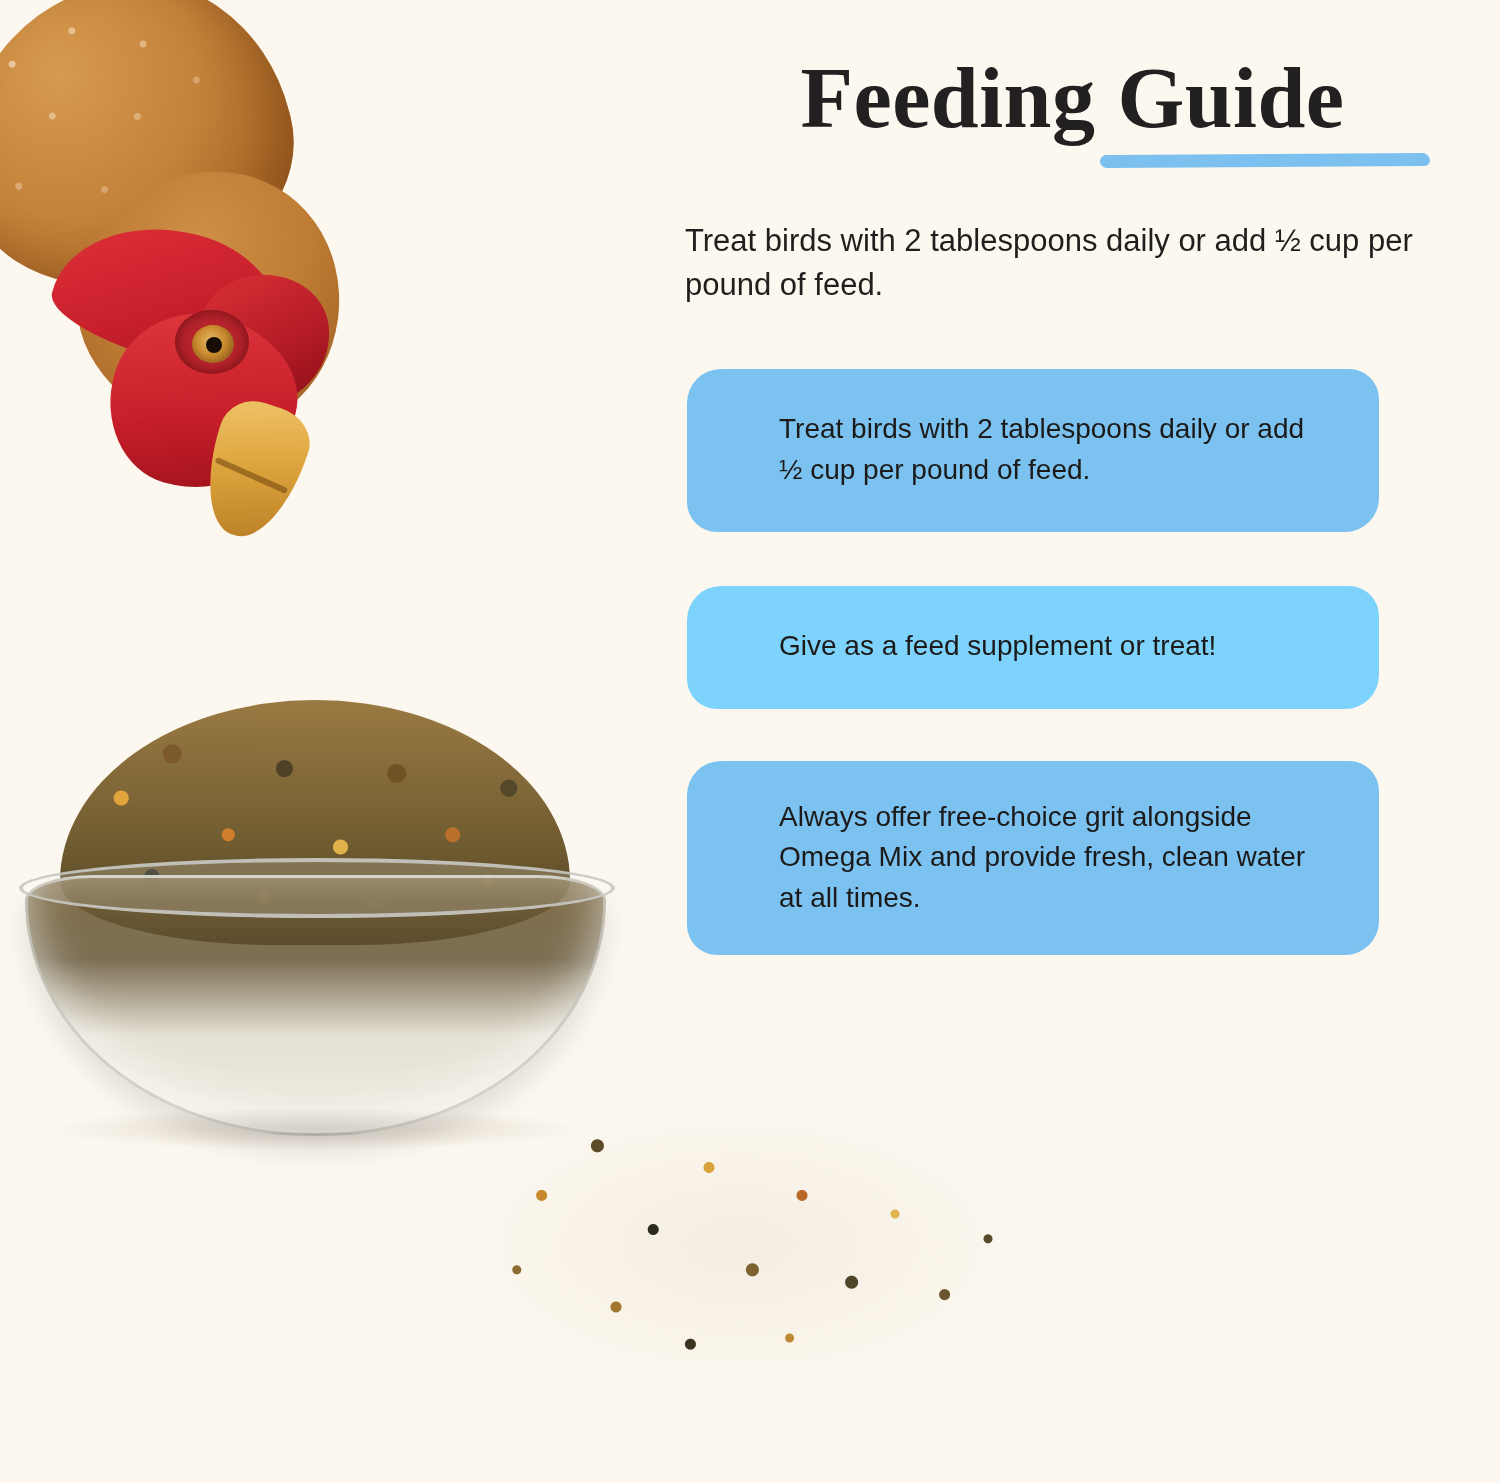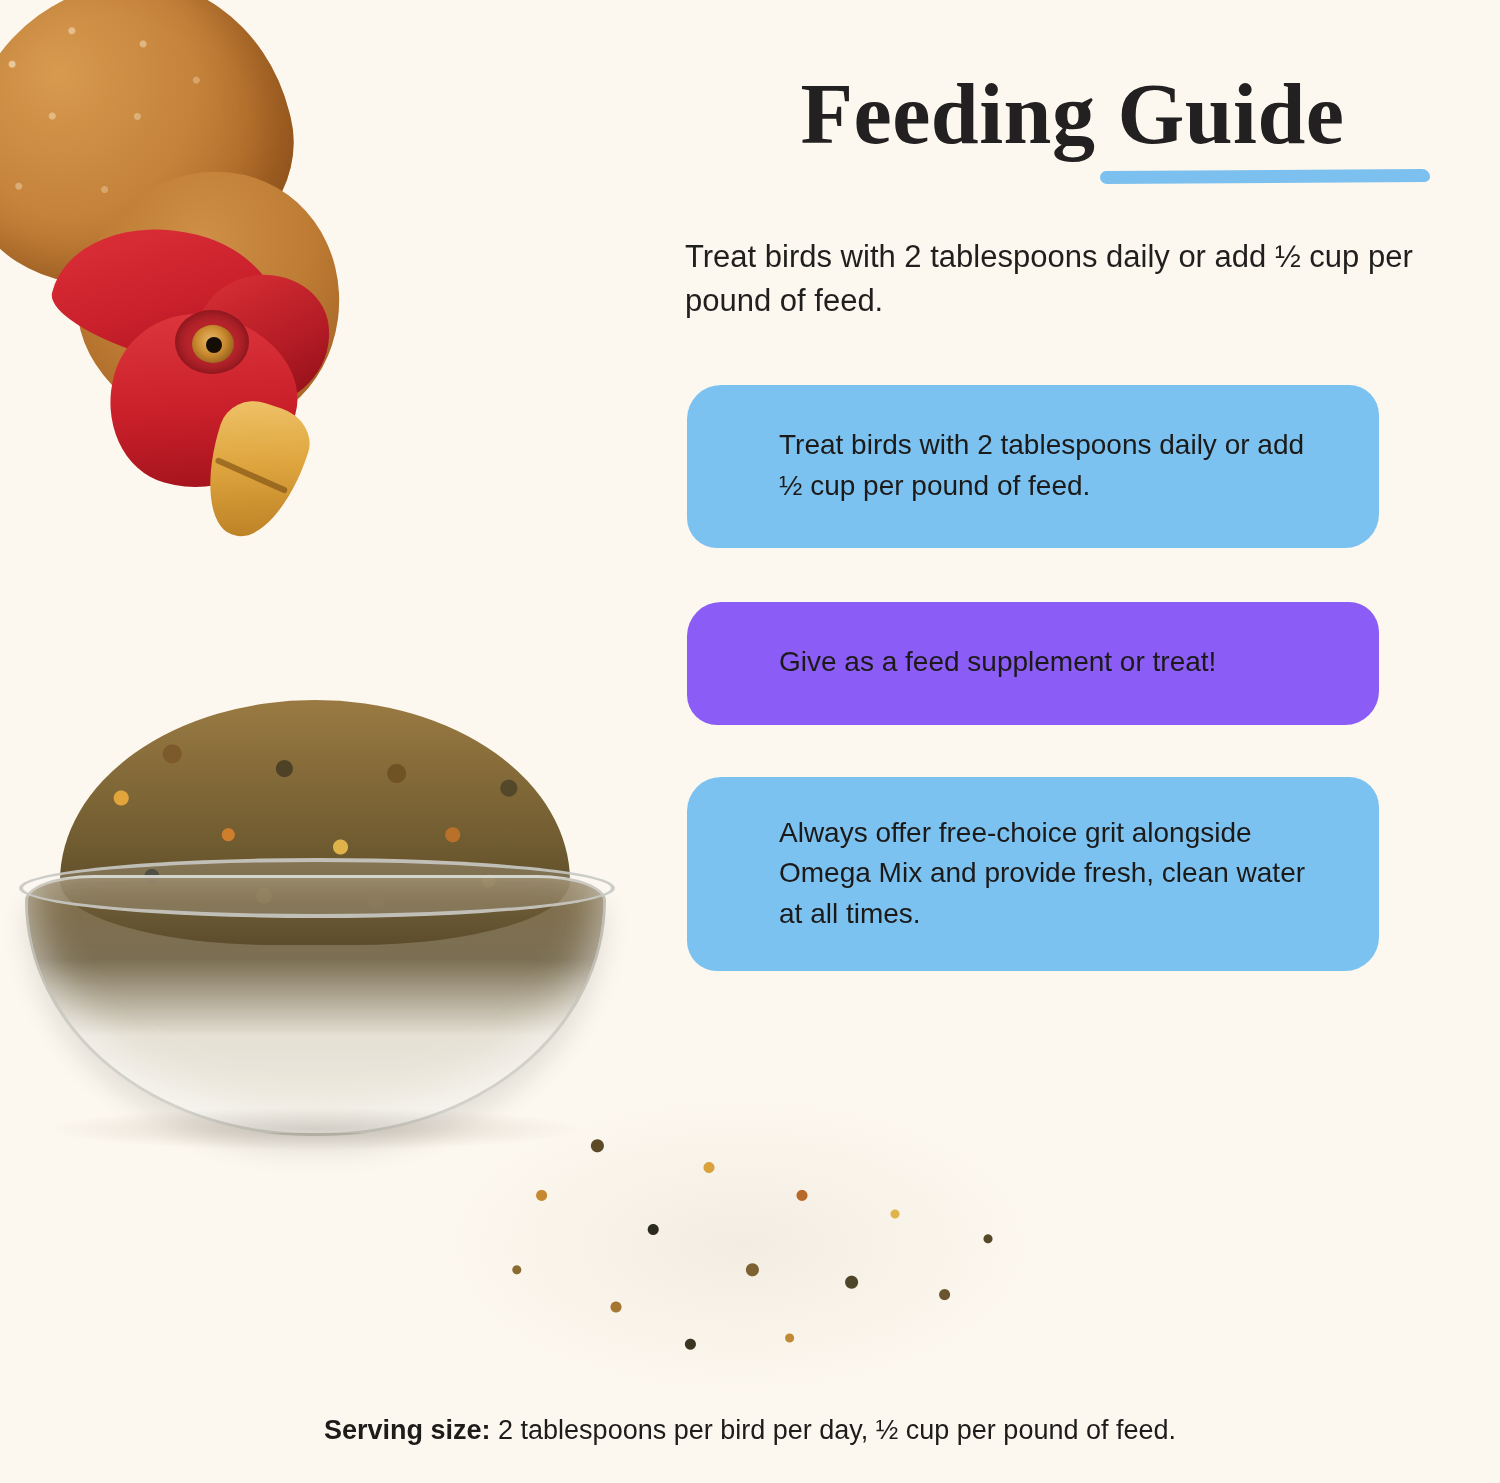--- a/index.html
+++ b/index.html
@@ -239,21 +239,21 @@
       radial-gradient(circle at 58% 80%, #c08a35 0 4px, transparent 5px),
       radial-gradient(circle at 14% 58%, #8a6b32 0 4px, transparent 5px),
       radial-gradient(circle at 90% 48%, #55492a 0 4px, transparent 5px),
       radial-gradient(ellipse at 50% 50%, rgba(150,135,110,0.10) 0%, rgba(150,135,110,0) 68%);
   }
 
   
   .right-col {
     position: absolute;
     left: 675px;
-    top: 16px;
+    top: 0;
     width: 825px;
     height: 1420px;
   }
 
   .title {
     font-family: "Liberation Serif", serif;
     font-size: 86px;
     font-weight: 700;
     color: #222020;
     letter-spacing: 0.5px;
@@ -284,21 +284,21 @@
     margin: 0 0 0 12px;
     border-radius: 34px 30px 34px 30px;
     padding: 40px 48px 42px 92px;
     font-size: 28px;
     line-height: 1.45;
     color: #1b1a19;
     width: 692px;
     box-sizing: border-box;
   }
   .callout.blue  { background: #7cc2f0; }
-  .callout.purple{ background: #8b5cf6; }
+  .callout.purple{ background: #7dd3fc; }
 
   .cb1 { margin-top: 62px; }
   .cb2 { margin-top: 54px; }
   .cb3 { margin-top: 52px; padding-top: 36px; padding-bottom: 36px;}
 
   .footer {
     position: absolute;
     left: 0;
     top: 1415px;
     width: 1500px;
@@ -350,17 +350,14 @@
 
     <div class="callout purple cb2">
       <span>Give as a feed supplement or treat!</span>
     </div>
 
     <div class="callout blue cb3">
       <span>Always offer free-choice grit alongside Omega Mix and provide fresh, clean water at all times.</span>
     </div>
   </div>
 
-  <div class="footer">
-    <b>Serving size:</b><span> 2 tablespoons per bird per day, ½ cup per pound of feed.</span>
-  </div>
 
 </div>
 
 </body></html>

